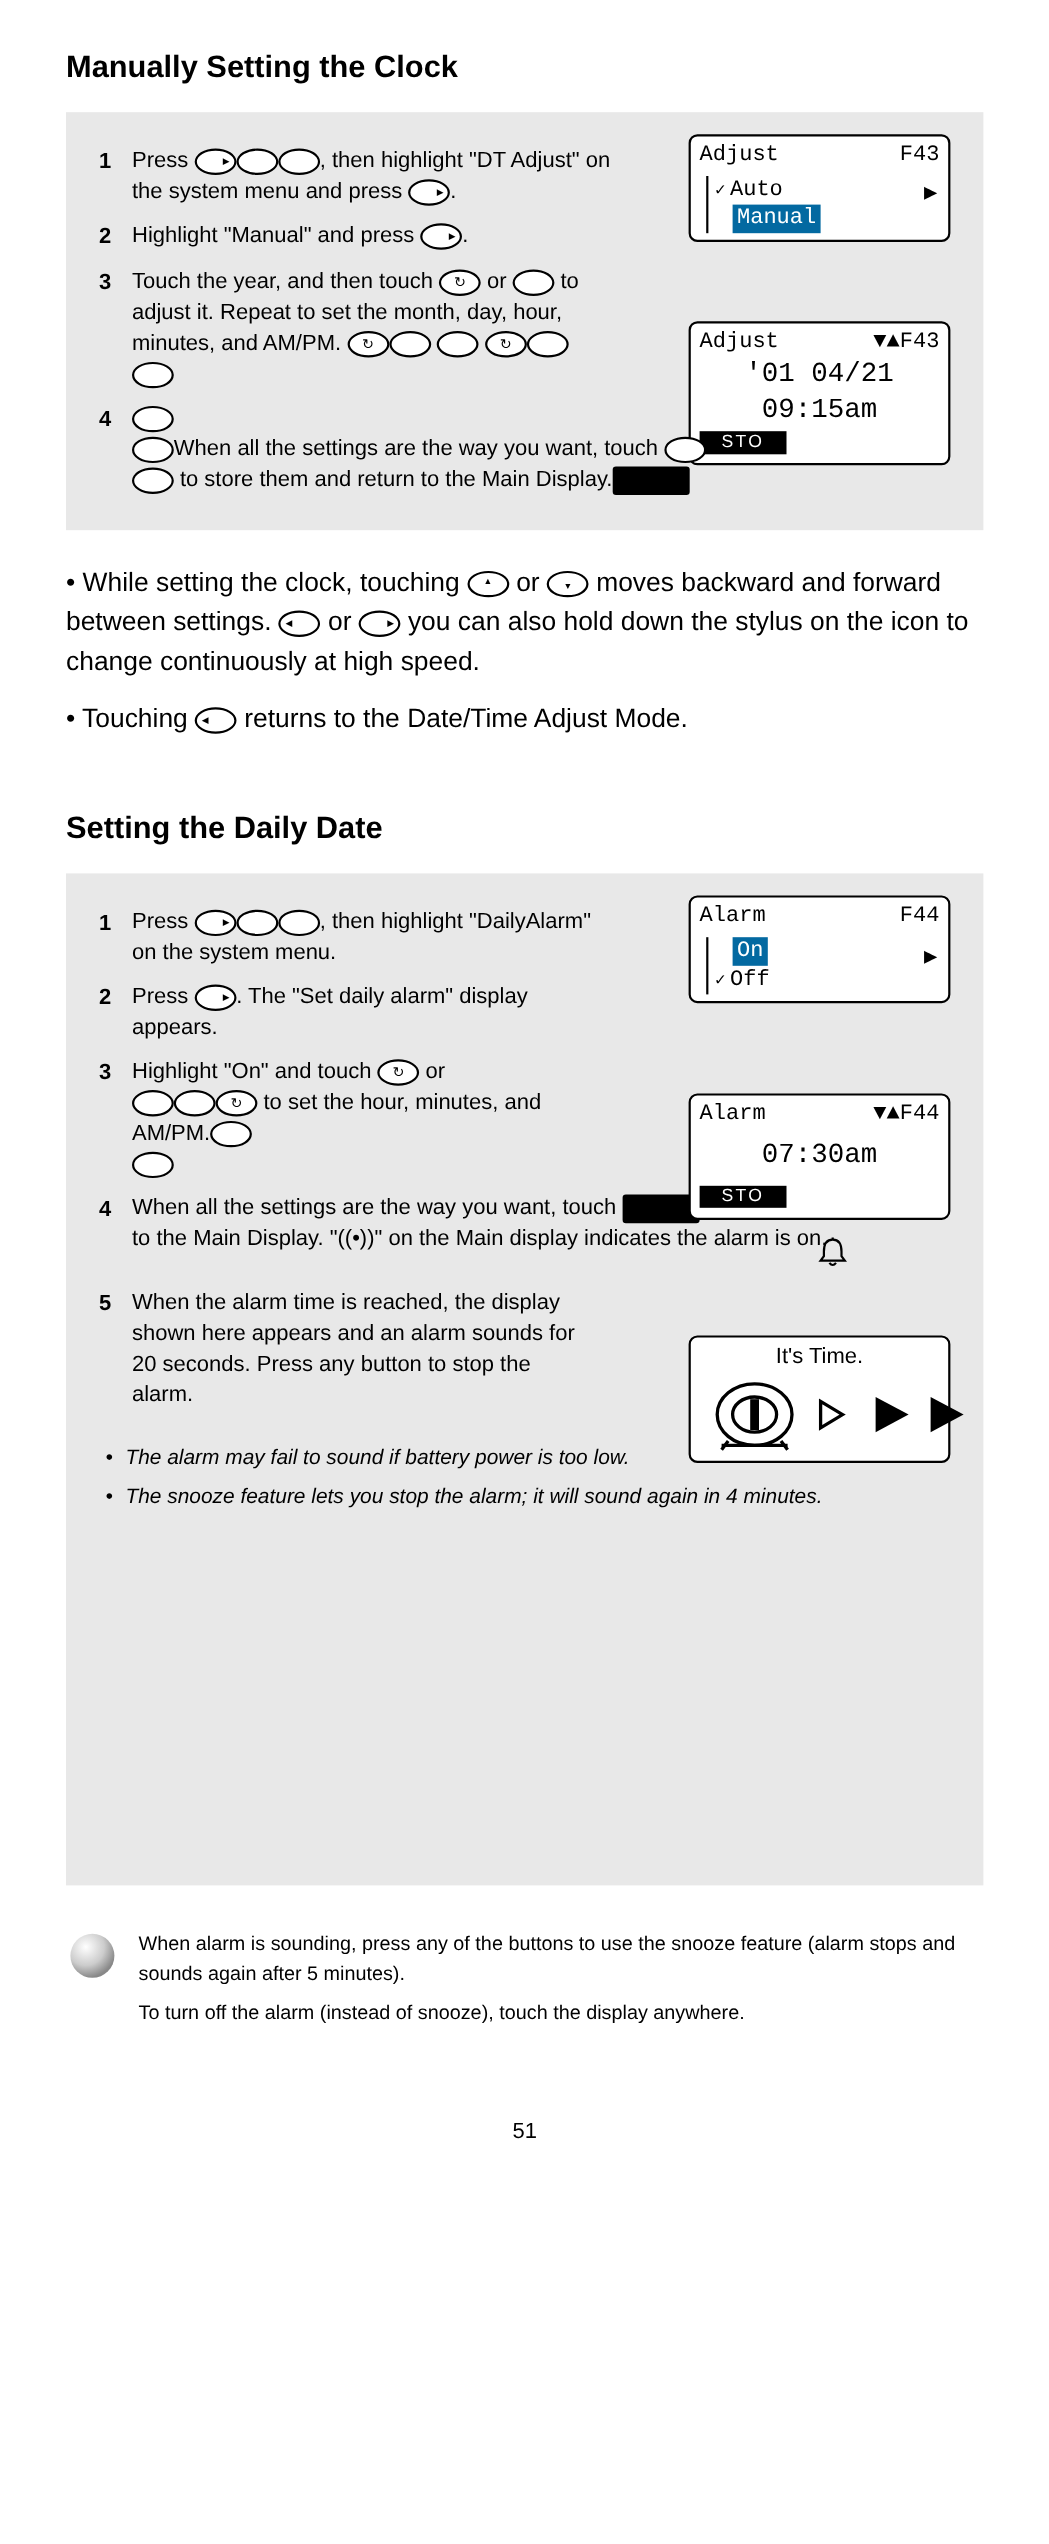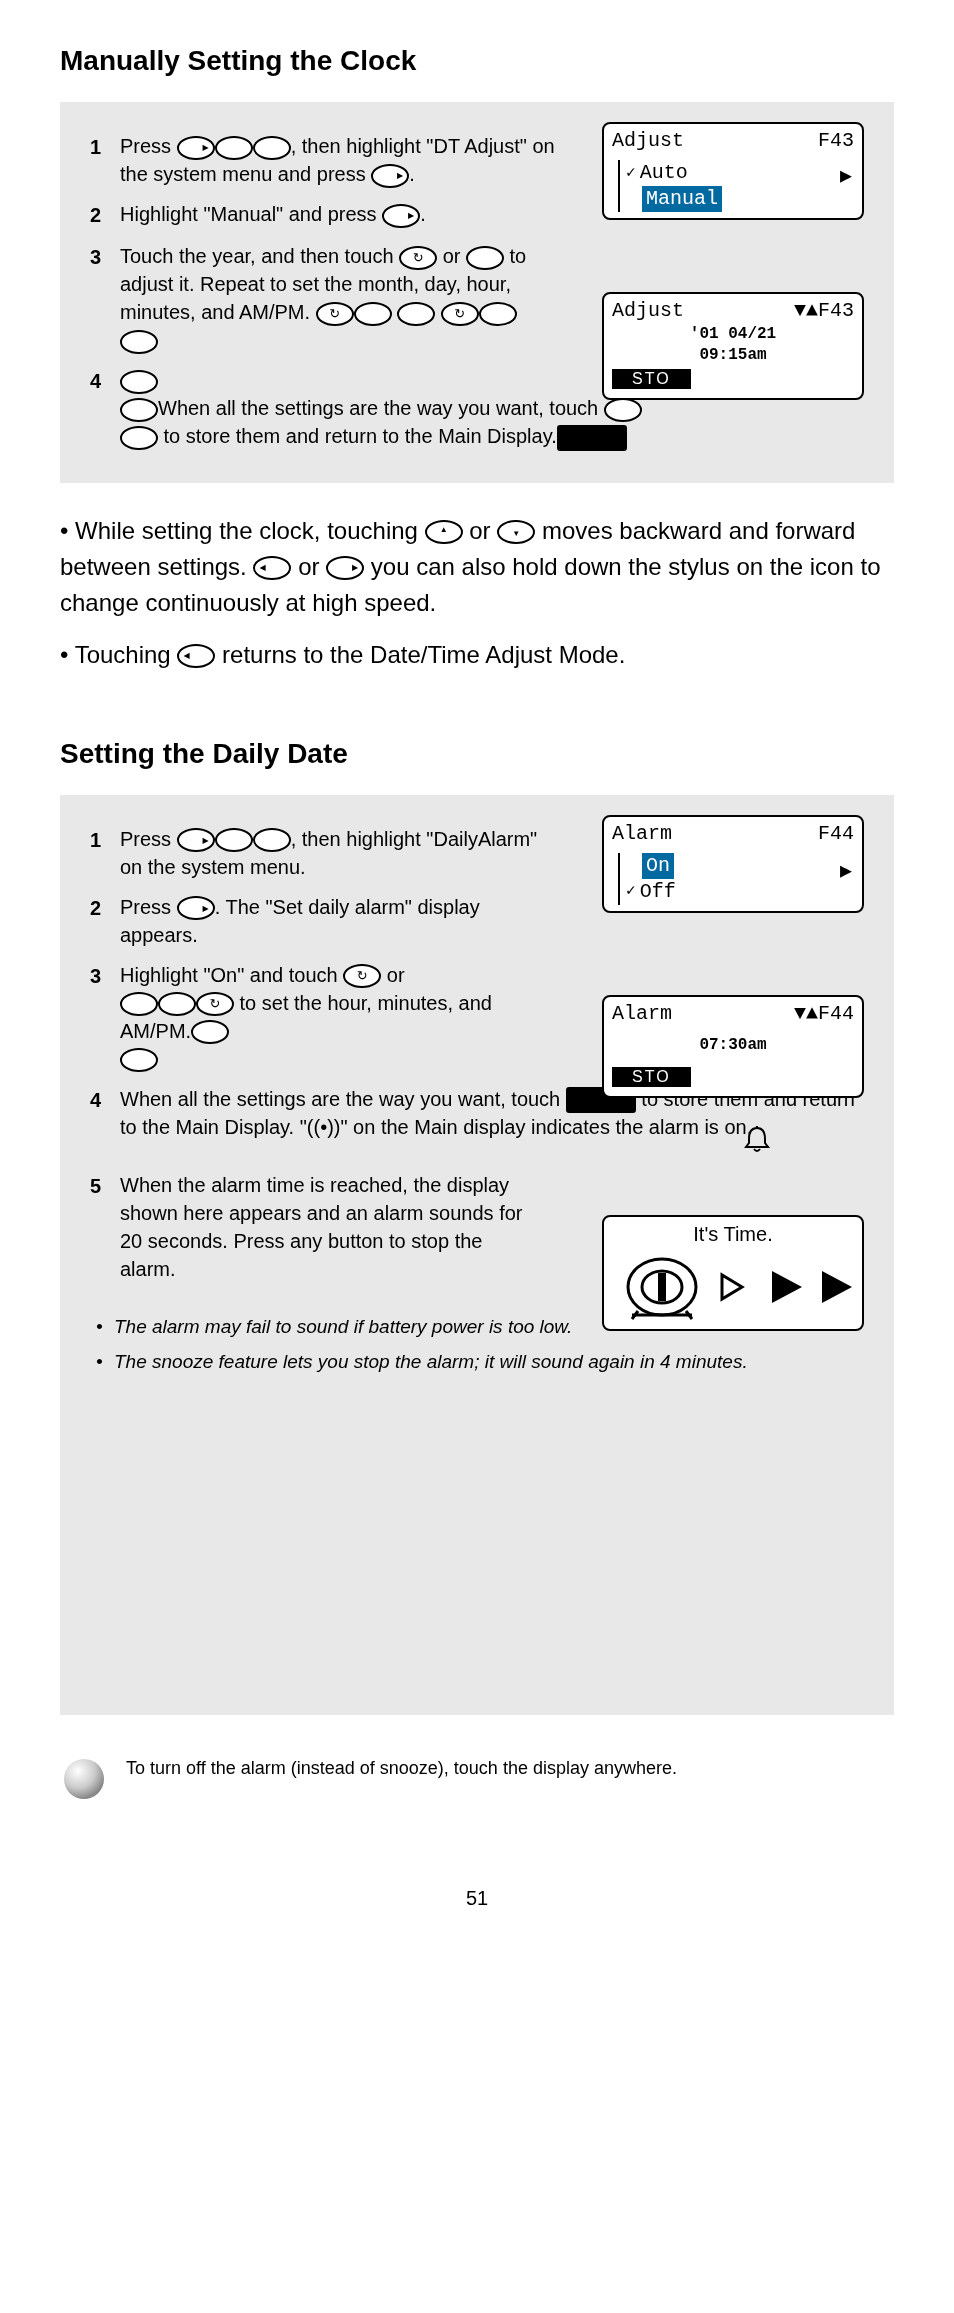--- a/index.html
+++ b/index.html
@@ -61,21 +61,21 @@
   .oval.arrow-r::before { content:"▶"; font-size:8px; position:absolute; right:4px;}
   .oval.arrow-l::before { content:"◀"; font-size:8px; position:absolute; left:4px;}
   .oval.arrow-u::before { content:"▲"; font-size:8px; position:absolute; top:2px;}
   .oval.arrow-d::before { content:"▼"; font-size:8px; position:absolute; bottom:2px;}
   .lcd {
     position: absolute;
     right: 30px;
     border: 2px solid #000;
     border-radius: 8px;
     background: #fff;
-    width: 262px;
+    width: 238px;
     padding: 4px 8px 6px 8px;
     font-family: 'Courier New', monospace;
     font-size: 20px;
     line-height: 1.3;
   }
   .lcd-title {
     display: flex;
     justify-content: space-between;
     font-size: 20px;
   }
@@ -91,23 +91,22 @@
     margin-left:6px;
     padding-left:6px;
   }
   .hilite {
     background: #0369a1;
     color: #fff;
     padding: 0 4px;
   }
   .lcd-center {
     text-align:center;
-    font-size:16px;
+    font-size:25px;
     font-family:'Courier New',monospace;
-    font-weight:bold;
   }
   .sto {
     display:inline-block;
     background:#000;
     color:#fff;
     font-family:Liberation Sans, sans-serif;
     font-size:16px;
     padding:0 20px;
     letter-spacing:2px;
   }
@@ -340,17 +339,18 @@
     <defs>
       <radialGradient id="g" cx="35%" cy="30%" r="70%">
         <stop offset="0%" stop-color="#fff"></stop>
         <stop offset="60%" stop-color="#ccc"></stop>
         <stop offset="100%" stop-color="#888"></stop>
       </radialGradient>
     </defs>
     <circle cx="24" cy="24" r="20" fill="url(#g)"></circle>
   </svg>
   <div>
+    <p style="margin-bottom:8px;">When alarm is sounding, press any of the buttons to use the snooze feature (alarm stops and sounds again after 5 minutes).</p>
     <p>To turn off the alarm (instead of snooze), touch the display anywhere.</p>
   </div>
 </div>
 
 <div class="footer">51</div>
 
 </body></html>

